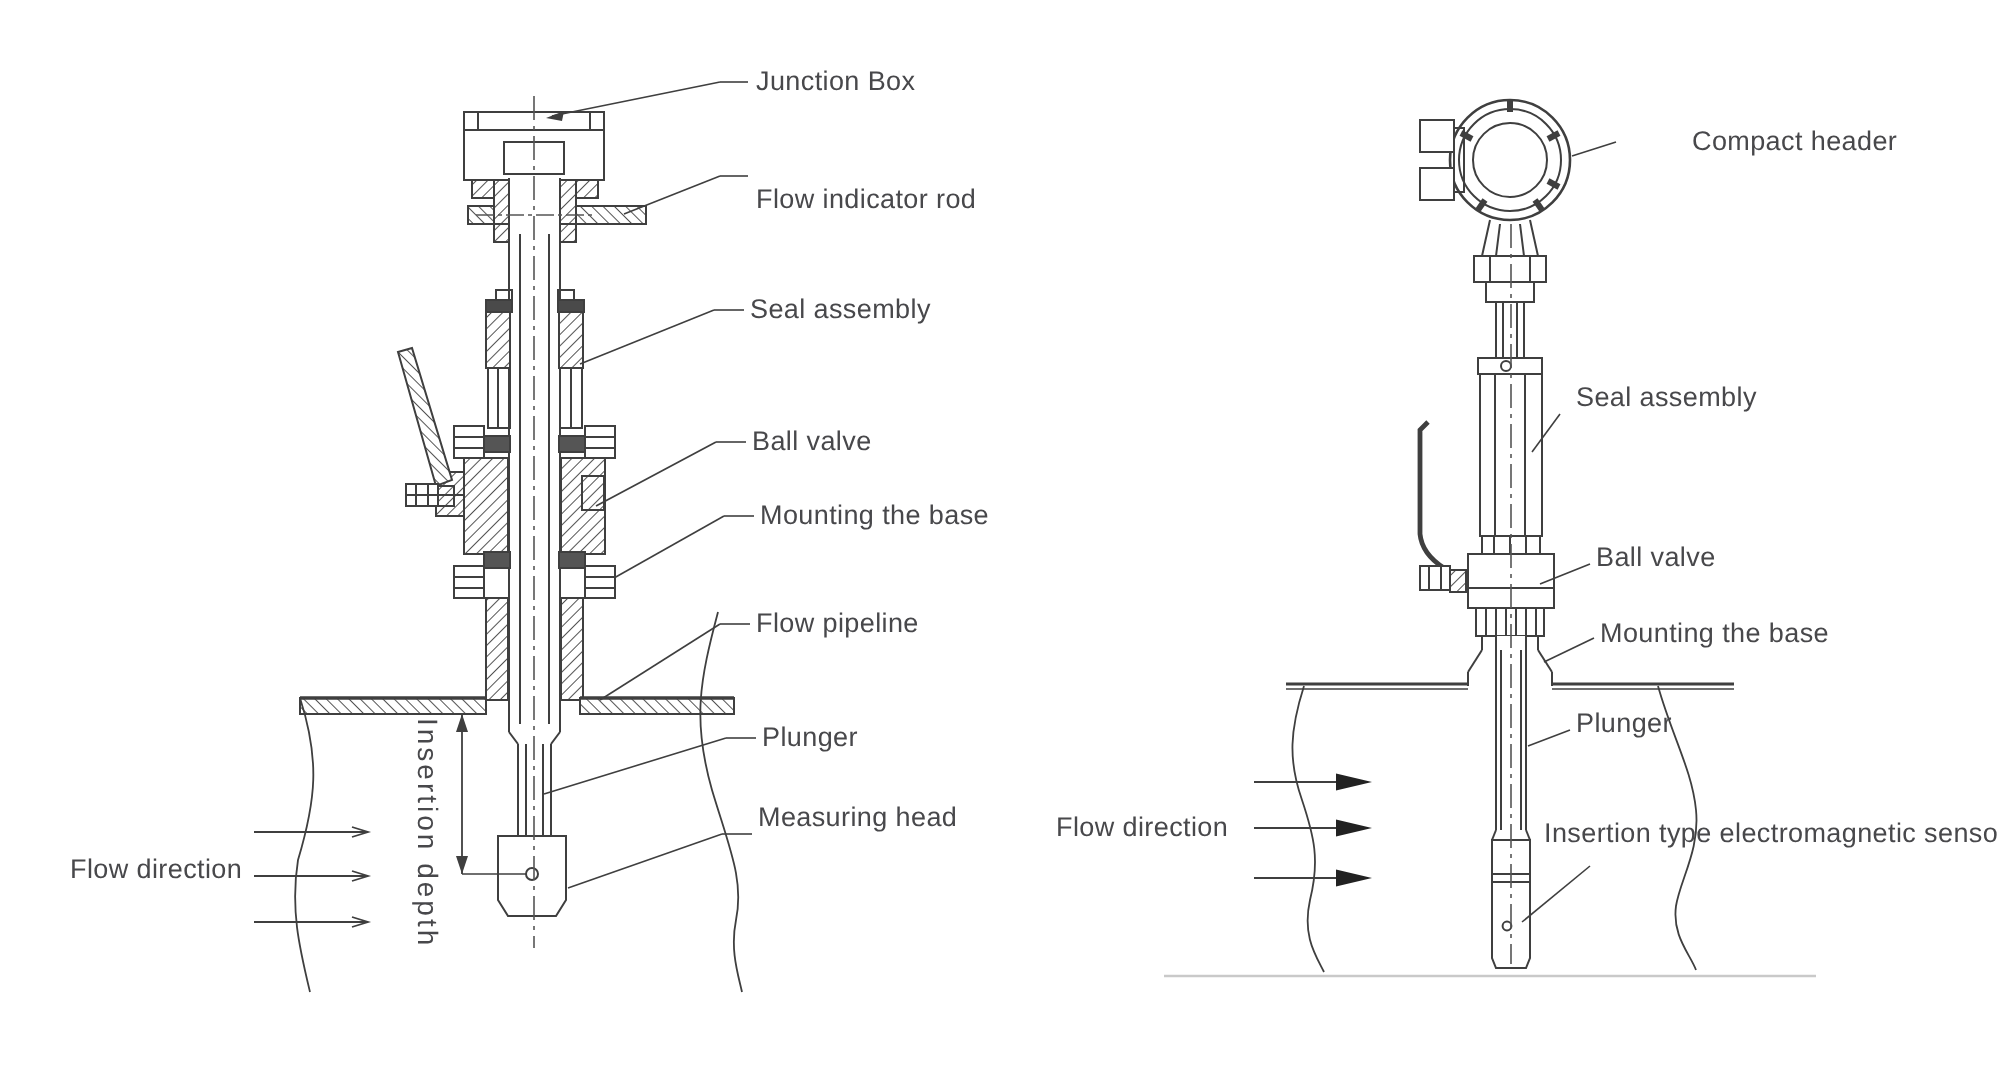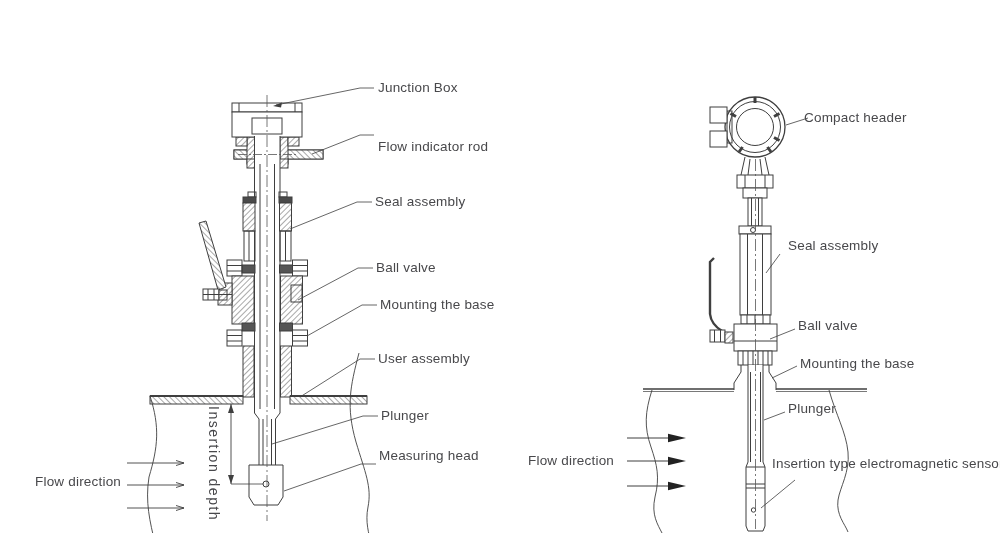--- a/index.html
+++ b/index.html
@@ -1,20 +1,20 @@
 <!DOCTYPE html>
 <html><head>
 <meta charset="utf-8">
 <style>
   html,body{margin:0;padding:0;}
   body{
     width:1000px;height:533px;background:#ffffff;overflow:hidden;
     font-family:"Liberation Sans","DejaVu Sans",sans-serif;
   }
-  #canvas{position:relative;width:1000px;height:487px;background:#ffffff;margin-top:47px;}
+  #canvas{position:relative;width:1000px;height:487px;background:#ffffff;}
   svg.draw{position:absolute;left:0;top:0;}
   .lbl{
     position:absolute;white-space:nowrap;color:#48484b;
     font-size:13.5px;line-height:16px;letter-spacing:.2px;
   }
   .lbl-vert{
     position:absolute;white-space:nowrap;color:#48484b;
     font-size:14px;letter-spacing:1.5px;line-height:16px;
     transform-origin:0 0;transform:rotate(90deg);
   }
@@ -316,27 +316,27 @@
         <line x1="795" y1="433" x2="761" y2="461"></line>
       </g>
     </g>
   </svg>
 
   <div class="lbl" style="left:378px;top:33px">Junction Box</div>
   <div class="lbl" style="left:378px;top:92px">Flow indicator rod</div>
   <div class="lbl" style="left:375px;top:147px">Seal assembly</div>
   <div class="lbl" style="left:376px;top:213px">Ball valve</div>
   <div class="lbl" style="left:380px;top:250px">Mounting the base</div>
-  <div class="lbl" style="left:378px;top:304px">User assembly</div>
+  <div class="lbl" style="left:378px;top:304px">Flow pipeline</div>
   <div class="lbl" style="left:381px;top:361px">Plunger</div>
   <div class="lbl" style="left:379px;top:401px">Measuring head</div>
   <div class="lbl" style="left:35px;top:427px">Flow direction</div>
   <div class="lbl-vert" style="left:222px;top:359px">Insertion depth</div>
 
-  <div class="lbl" style="left:804px;top:63px">Compact header</div>
+  <div class="lbl" style="left:846px;top:63px">Compact header</div>
   <div class="lbl" style="left:788px;top:191px">Seal assembly</div>
   <div class="lbl" style="left:798px;top:271px">Ball valve</div>
   <div class="lbl" style="left:800px;top:309px">Mounting the base</div>
   <div class="lbl" style="left:788px;top:354px">Plunger</div>
   <div class="lbl" style="left:772px;top:409px">Insertion type electromagnetic sensor</div>
   <div class="lbl" style="left:528px;top:406px">Flow direction</div>
 
 </div>
 
 </body></html>

